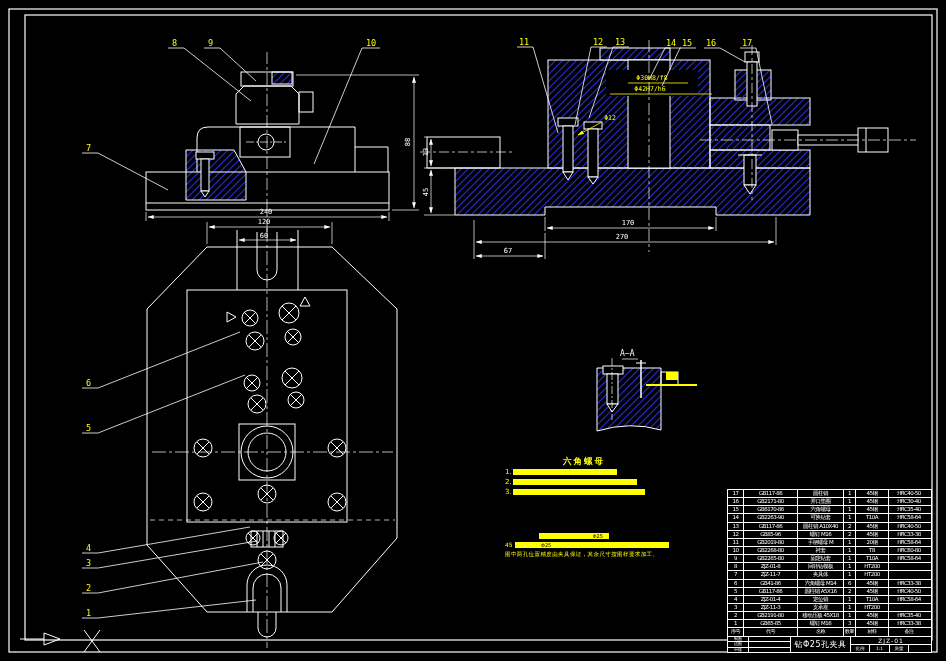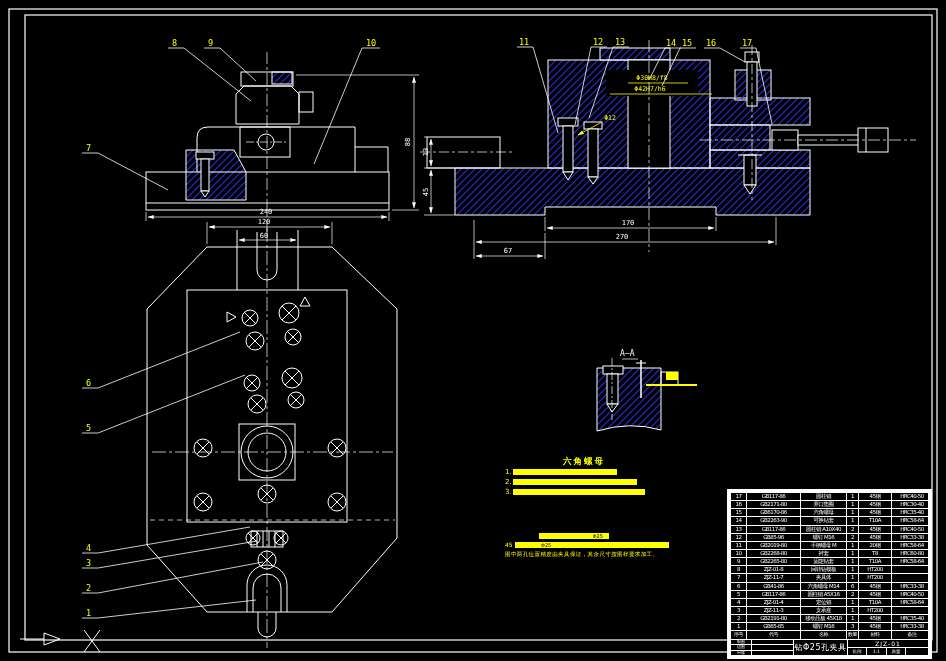--- a/index.html
+++ b/index.html
@@ -13,21 +13,21 @@
   .tr-no{width:8px;font-size:7px;flex:none;}
   .tr-bar{display:block;background:#ff0;color:#ff0;font-size:5px;line-height:6px;height:6px;
           overflow:hidden;white-space:nowrap;}
   .tr-bar.dark{color:#000;}
   .tr-gap{height:34px;}
   .tr-call{display:flex;align-items:center;height:9px;}
   .tr-prefix{font-size:6px;width:10px;flex:none;}
   .tr-note{margin-top:2px;font-size:5.5px;letter-spacing:0.4px;white-space:nowrap;color:#ff0;}
   
   .bom{position:absolute;left:727px;top:489px;width:205px;background:#000;color:#fff;
-       border:4px solid #ffffff;box-sizing:border-box;font-size:5.5px;}
+       border:1px solid #ffffff;box-sizing:border-box;font-size:5.5px;}
   .bom-row,.bom-head{display:grid;grid-template-columns:16px 54px 46px 12px 33px 40px;
        height:8.15px;box-sizing:border-box;border-bottom:0.8px solid #fff;}
   .bc{border-right:0.8px solid #fff;overflow:hidden;white-space:nowrap;text-align:center;
       line-height:7.4px;letter-spacing:-0.5px;}
   .bc:last-child{border-right:none;}
   .bom-head .bc{font-size:5px;}
   .tb{display:flex;height:15.5px;}
   .tb-left{width:62px;border-right:0.8px solid #fff;display:flex;flex-direction:column;}
   .tb-lrow{flex:1;display:flex;border-bottom:0.8px solid #fff;}
   .tb-lrow:last-child{border-bottom:none;}

